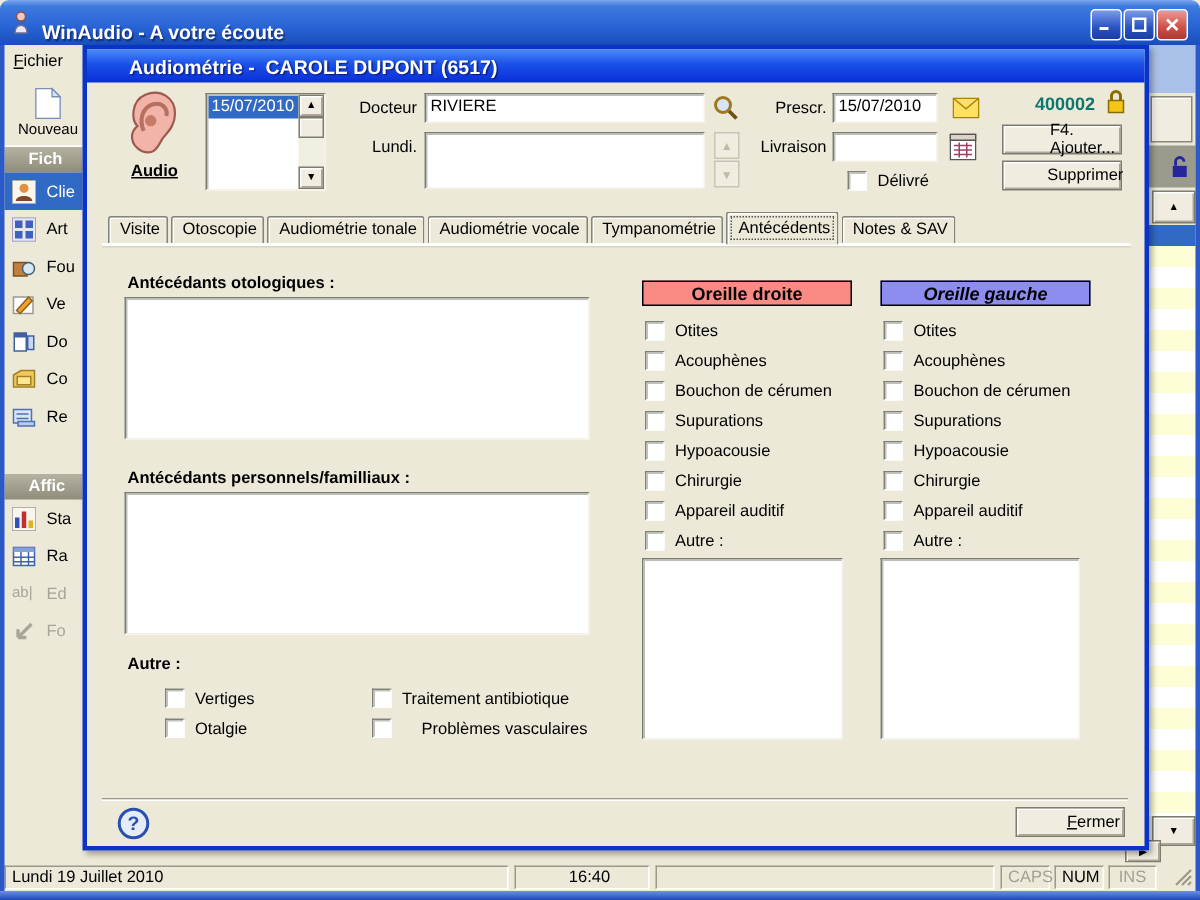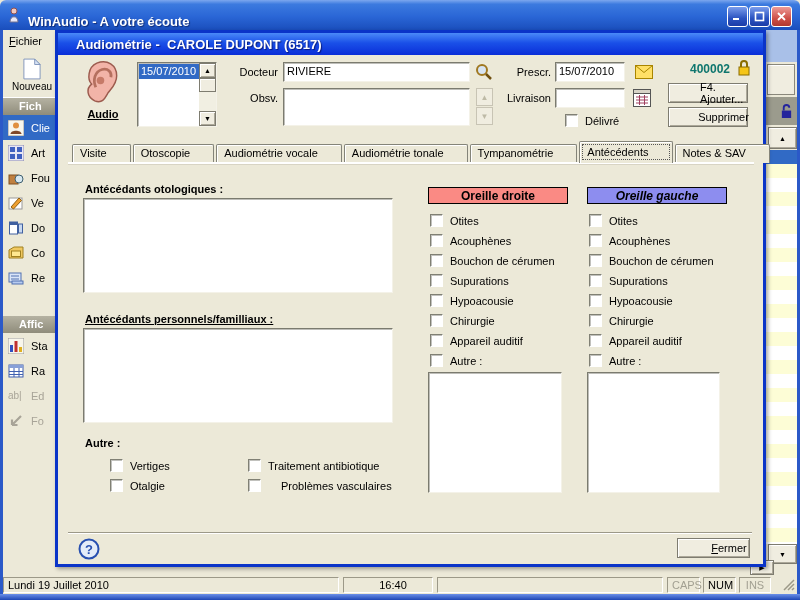--- a/index.html
+++ b/index.html
@@ -63,21 +63,21 @@
   .sb-panel { position:absolute; top:2px; height:16px; border:1px solid;
     border-color:#9C9988 #FFF #FFF #9C9988; padding:1px 4px; font-size:11px; }
   .sb-dim { color:#A2A092; }
   .grip { position:absolute; right:1px; top:3px; width:14px; height:14px; }
 
   
   .dialog { left:55px; top:30px; width:711px; height:537px; background:#ECE9D8;
     border:3px solid #0A34C8; box-shadow:2px 2px 4px rgba(0,0,0,.35); }
   .dlg-title { height:22px; background:linear-gradient(180deg,#4A8AF8,#1A50E8 45%,#0A2ED8);
     color:#FFF; font-weight:bold; font-size:13px; display:flex; align-items:center;
-    padding-left:18px; }
+    padding-left:28px; }
   .dlg-title span { white-space:pre; text-shadow:1px 1px 1px rgba(0,0,60,.6); }
   .dlg-body { position:relative; width:705px; height:509px; }
 
   .field, .tarea { background:#FFF; border:1px solid #7B7B6F;
     border-right-color:#F4F2E8; border-bottom-color:#F4F2E8;
     box-shadow:inset 1px 1px 0 rgba(110,110,100,.45);
     font-family:"Liberation Sans",sans-serif; font-size:11px; padding:2px 3px; color:#000; }
   .lab { font-size:11px; white-space:nowrap; }
   .labr { text-align:right; }
   .bold { font-weight:bold; }
@@ -99,21 +99,21 @@
   .lb-scroll .scrollbtn { position:absolute; left:0; width:17px; height:15px; }
   .lb-thumb { position:absolute; left:0; top:15px; width:17px; height:14px;
     background:#F0EDE0; border:1px solid #7E7C70; box-shadow:inset 1px 1px 0 #FFF; }
 
   .spin { position:absolute; width:17px; height:18px; background:#F0EDE0;
     border:1px solid #C8C4B4; color:#BEBAA6; font-size:8px;
     display:flex; align-items:center; justify-content:center; }
 
   
   .tabs { position:absolute; left:14px; top:86px; height:22px; display:flex; align-items:flex-end; }
-  .tab { height:19px; padding:2px 23px 0 7px; background:#ECE9D8;
+  .tab { height:19px; padding:2px 4px 0 7px; background:#ECE9D8;
     border:1px solid #848479; border-bottom:none; border-radius:2px 2px 0 0;
     box-shadow:inset 0 1px 0 #FFF, inset 1px 0 0 #FFF; margin-right:2px; white-space:nowrap; }
   .tab.active { height:22px; padding-top:4px; outline:1px dotted #555; outline-offset:-4px;
     position:relative; z-index:2; }
   .tabline { position:absolute; left:10px; top:107px; width:686px; height:2px;
     background:#FFF; box-shadow:0 1px 0 #D8D4C4; }
 
   .earhdr { position:absolute; width:140px; height:17px; border:1px solid #000;
     font-weight:bold; font-size:12px; text-align:center; padding-top:1px; }
   .hdr-droite { background:#FA8A84; }
@@ -317,21 +317,21 @@
           <div class="scrollbtn" style="bottom:0;">▼</div>
         </div>
       </div>
 
       <div class="abs lab labr" style="left:170px;top:11px;width:50px;">Docteur</div>
       <div class="abs field" style="left:225px;top:7px;width:187px;height:20px;">RIVIERE</div>
       <svg class="abs" style="left:417px;top:8px;" width="18" height="18" viewBox="0 0 18 18">
         <circle cx="7" cy="7" r="5" fill="#D7E4F2" stroke="#A07820" stroke-width="2"></circle>
         <line x1="11" y1="11" x2="16" y2="16" stroke="#705010" stroke-width="2.5"></line>
       </svg>
-      <div class="abs lab labr" style="left:170px;top:37px;width:50px;">Obsv.</div>
+      <div class="abs lab labr" style="left:170px;top:37px;width:50px;">Lundi.</div>
       <div class="abs tarea" style="left:225px;top:33px;width:187px;height:38px;"></div>
       <div class="abs spin" style="left:418px;top:33px;">▲</div>
       <div class="abs spin" style="left:418px;top:52px;">▼</div>
 
       <div class="abs lab labr" style="left:448px;top:11px;width:45px;">Prescr.</div>
       <div class="abs field" style="left:497px;top:7px;width:70px;height:20px;">15/07/2010</div>
       <svg class="abs" style="left:577px;top:10px;" width="18" height="14" viewBox="0 0 18 14">
         <rect x="0.5" y="0.5" width="17" height="13" fill="#FFE066" stroke="#A98500"></rect>
         <path d="M0.5 0.5 L9 7.5 L17.5 0.5" fill="none" stroke="#A98500"></path>
       </svg>
@@ -356,31 +356,31 @@
       <div class="cbrow" style="left:507px;top:59px;">
         <span class="cb"></span>
         <span class="lab">Délivré</span>
       </div>
       <div class="abs btn" style="left:610px;top:28px;width:80px;height:20px;">F4. Ajouter...</div>
       <div class="abs btn" style="left:610px;top:52px;width:80px;height:20px;">Supprimer</div>
 
       <div class="tabs">
         <div class="tab">Visite</div>
         <div class="tab">Otoscopie</div>
+        <div class="tab">Audiométrie tonale</div>
         <div class="tab">Audiométrie vocale</div>
-        <div class="tab">Audiométrie tonale</div>
         <div class="tab">Tympanométrie</div>
         <div class="tab active">Antécédents</div>
         <div class="tab">Notes &amp; SAV</div>
       </div>
       <div class="tabline"></div>
 
       <div class="abs lab bold" style="left:27px;top:128px;">Antécédants otologiques :</div>
       <div class="abs tarea" style="left:25px;top:143px;width:310px;height:95px;"></div>
-      <div class="abs lab bold" style="left:27px;top:258px;text-decoration:underline;">Antécédants personnels/familliaux :</div>
+      <div class="abs lab bold" style="left:27px;top:258px;">Antécédants personnels/familliaux :</div>
       <div class="abs tarea" style="left:25px;top:273px;width:310px;height:95px;"></div>
       <div class="abs lab bold" style="left:27px;top:382px;">Autre :</div>
       <div class="cbrow" style="left:52px;top:404px;">
         <span class="cb"></span>
         <span class="lab">Vertiges</span>
       </div>
       <div class="cbrow" style="left:52px;top:424px;">
         <span class="cb"></span>
         <span class="lab">Otalgie</span>
       </div>

